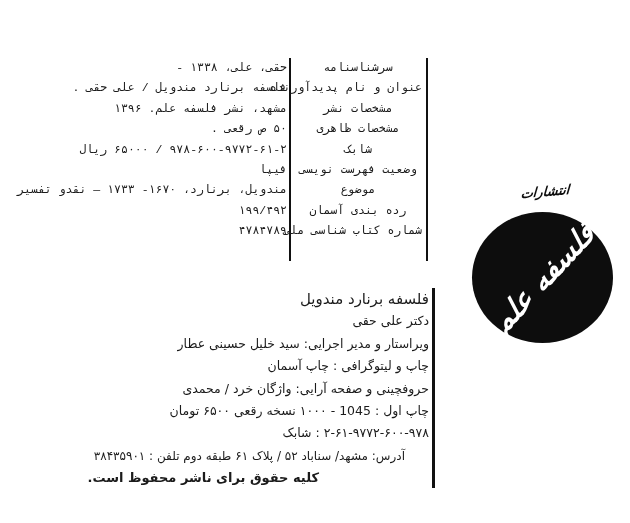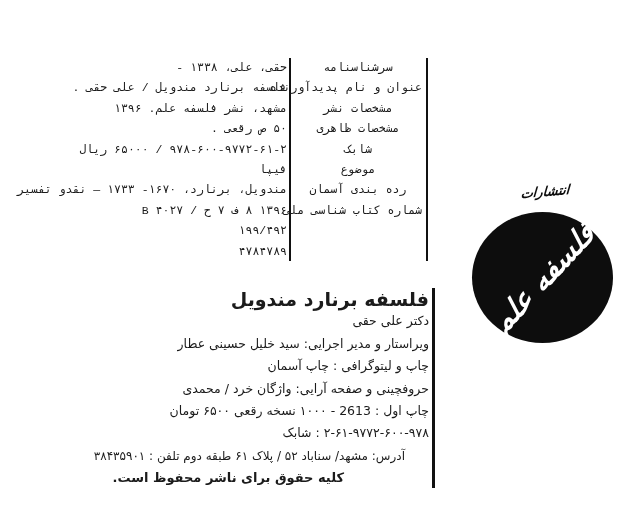--- a/index.html
+++ b/index.html
@@ -29,69 +29,69 @@
     transform:translate(-50%,-50%) rotate(-47deg) skewX(-6deg);
     color:#ffffff;font-weight:bold;font-style:italic;font-size:29px;white-space:nowrap;
   }
   
   .colophon{
     position:absolute;left:60px;top:288px;width:369px;text-align:right;
   }
   .col-line{
     height:22.4px;line-height:22.4px;font-size:12.5px;white-space:nowrap;
   }
-  .col-line.title{font-weight:bold;font-size:19px;}
+  .col-line.title{font-weight:normal;font-size:15px;}
   .col-line.indent{margin-right:24px;font-size:12px;}
-  .col-line.reserved{font-weight:bold;font-size:13px;margin-right:85px;}
+  .col-line.reserved{font-weight:bold;font-size:13px;margin-right:110px;}
 </style>
 </head>
 <body>
 
 <div class="page">
 
   <div>
     <div class="vbar" style="left:289px;top:58px;width:2px;height:203px;"></div>
     <div class="vbar" style="left:426px;top:58px;width:2px;height:203px;"></div>
     <div class="fipa-labels" dir="rtl">
         <div class="fipa-cell">سرشناسنامه</div>
         <div class="fipa-cell">عنوان و نام پدیدآورنده</div>
         <div class="fipa-cell">مشخصات نشر</div>
         <div class="fipa-cell">مشخصات ظاهری</div>
         <div class="fipa-cell">شابک</div>
+        <div class="fipa-cell">وضعیت فهرست نویسی</div>
         <div class="fipa-cell">موضوع</div>
         <div class="fipa-cell">رده بندی آسمان</div>
         <div class="fipa-cell">شماره کتاب شناسی ملی</div>
       </div>
     <div class="fipa-values" dir="rtl">
         <div class="fipa-cell">حقی، علی، ۱۳۳۸ -</div>
         <div class="fipa-cell">فلسفه برنارد مندویل / علی حقی .</div>
         <div class="fipa-cell">مشهد، نشر فلسفه علم. ۱۳۹۶</div>
         <div class="fipa-cell">۵۰ ص رقعی .</div>
         <div class="fipa-cell">۹۷۸-۶۰۰-۹۷۷۲-۶۱-۲ / ۶۵۰۰۰ ریال</div>
         <div class="fipa-cell">فیپا</div>
         <div class="fipa-cell">مندویل، برنارد، ۱۶۷۰- ۱۷۳۳ — نقدو تفسیر</div>
-        <div class="fipa-cell" dir="ltr">B ۴۰۲۷ / ‎ح‎ ۷ ‎ف‎ ۸ ۱۳۹۶</div>
         <div class="fipa-cell">۱۹۹/۴۹۲</div>
         <div class="fipa-cell">۴۷۸۴۷۸۹</div>
       </div>
   </div>
 
   <div>
     <div class="pub-word" dir="rtl">انتشارات</div>
     <div class="pub-circle">
       <span class="pub-circle-text" dir="rtl">فلسفه علم</span>
     </div>
   </div>
 
   <div class="vbar" style="left:432px;top:288px;width:2.5px;height:200px;"></div>
   <div class="colophon" dir="rtl">
       <div class="col-line title">فلسفه برنارد مندویل</div>
       <div class="col-line">دکتر علی حقی</div>
       <div class="col-line">ویراستار و مدیر اجرایی: سید خلیل حسینی عطار</div>
       <div class="col-line">چاپ و لیتوگرافی : چاپ آسمان</div>
       <div class="col-line">حروفچینی و صفحه آرایی: واژگان خرد / محمدی</div>
-      <div class="col-line">چاپ اول : 2613 - ۱۰۰۰ نسخه رقعی ۶۵۰۰ تومان</div>
+      <div class="col-line">چاپ اول : 1045 - ۱۰۰۰ نسخه رقعی ۶۵۰۰ تومان</div>
       <div class="col-line" dir="ltr">شابک‎ : ۲-۶۱-۹۷۷۲-۶۰۰-۹۷۸</div>
       <div class="col-line indent">آدرس: مشهد/ سناباد ۵۲ / پلاک ۶۱ طبقه دوم  تلفن : ۳۸۴۳۵۹۰۱</div>
       <div class="col-line reserved">کلیه حقوق برای ناشر محفوظ است.</div>
     </div>
 
 </div>
 
 </body></html>

